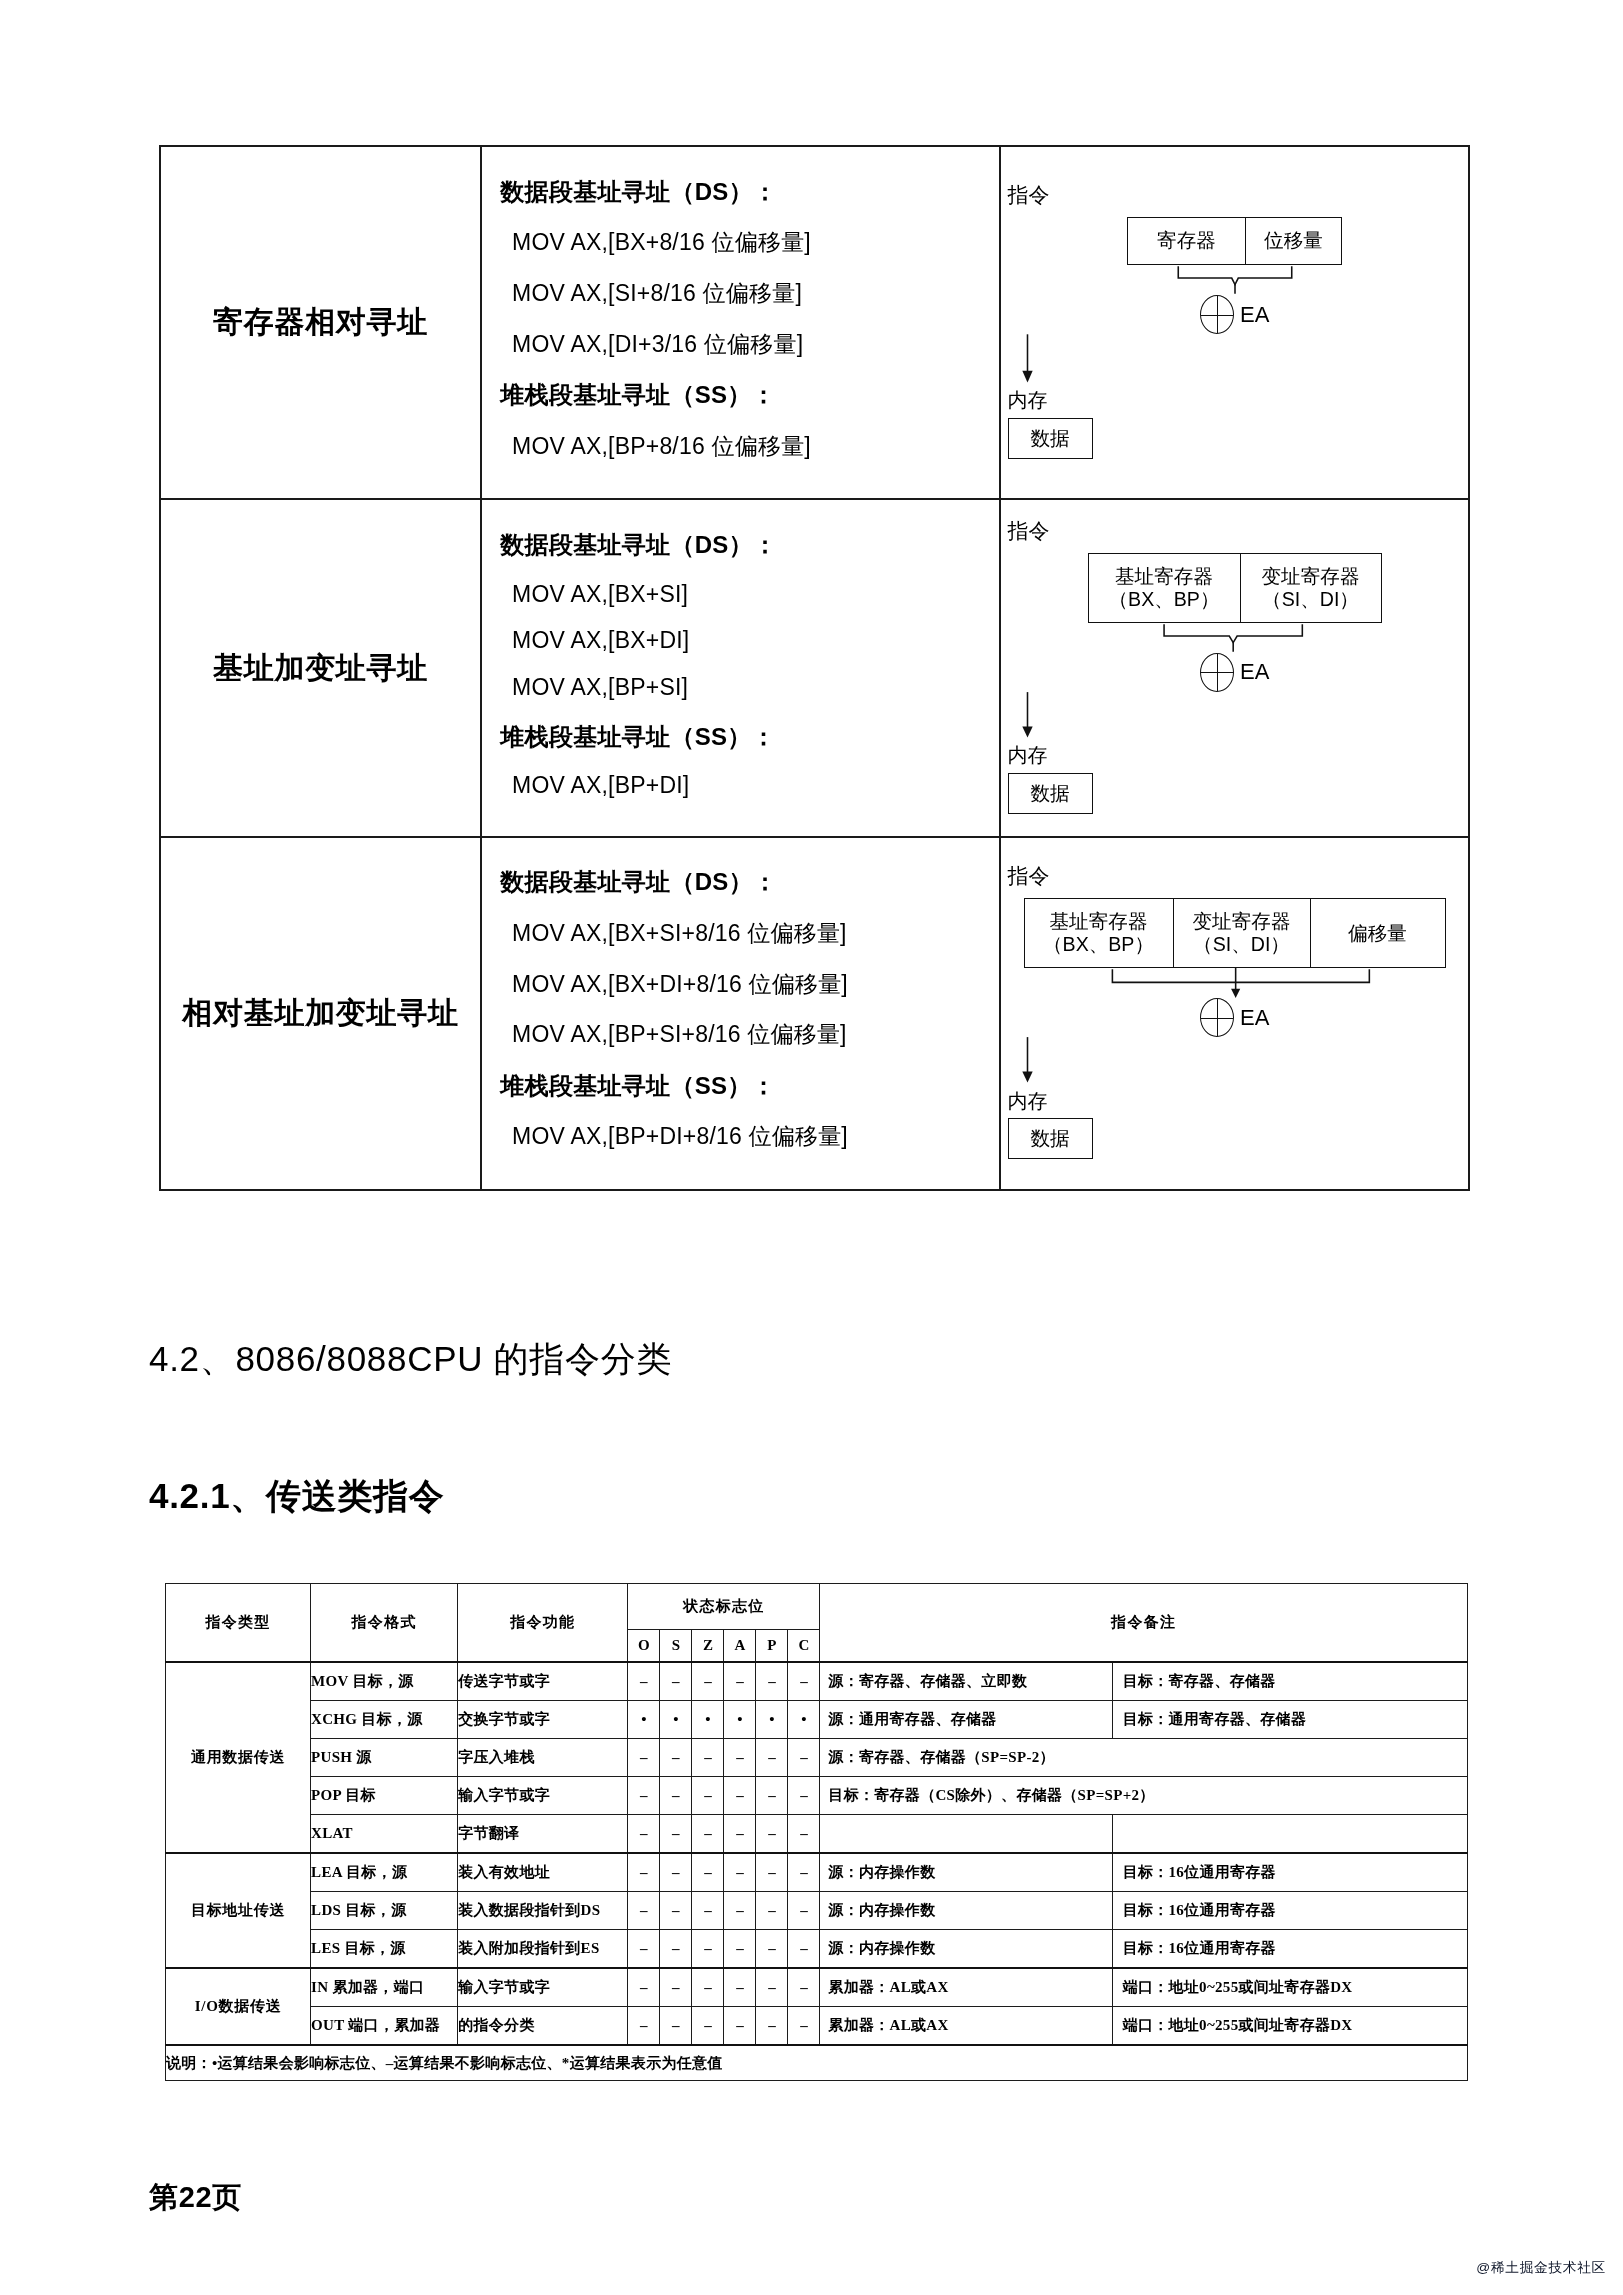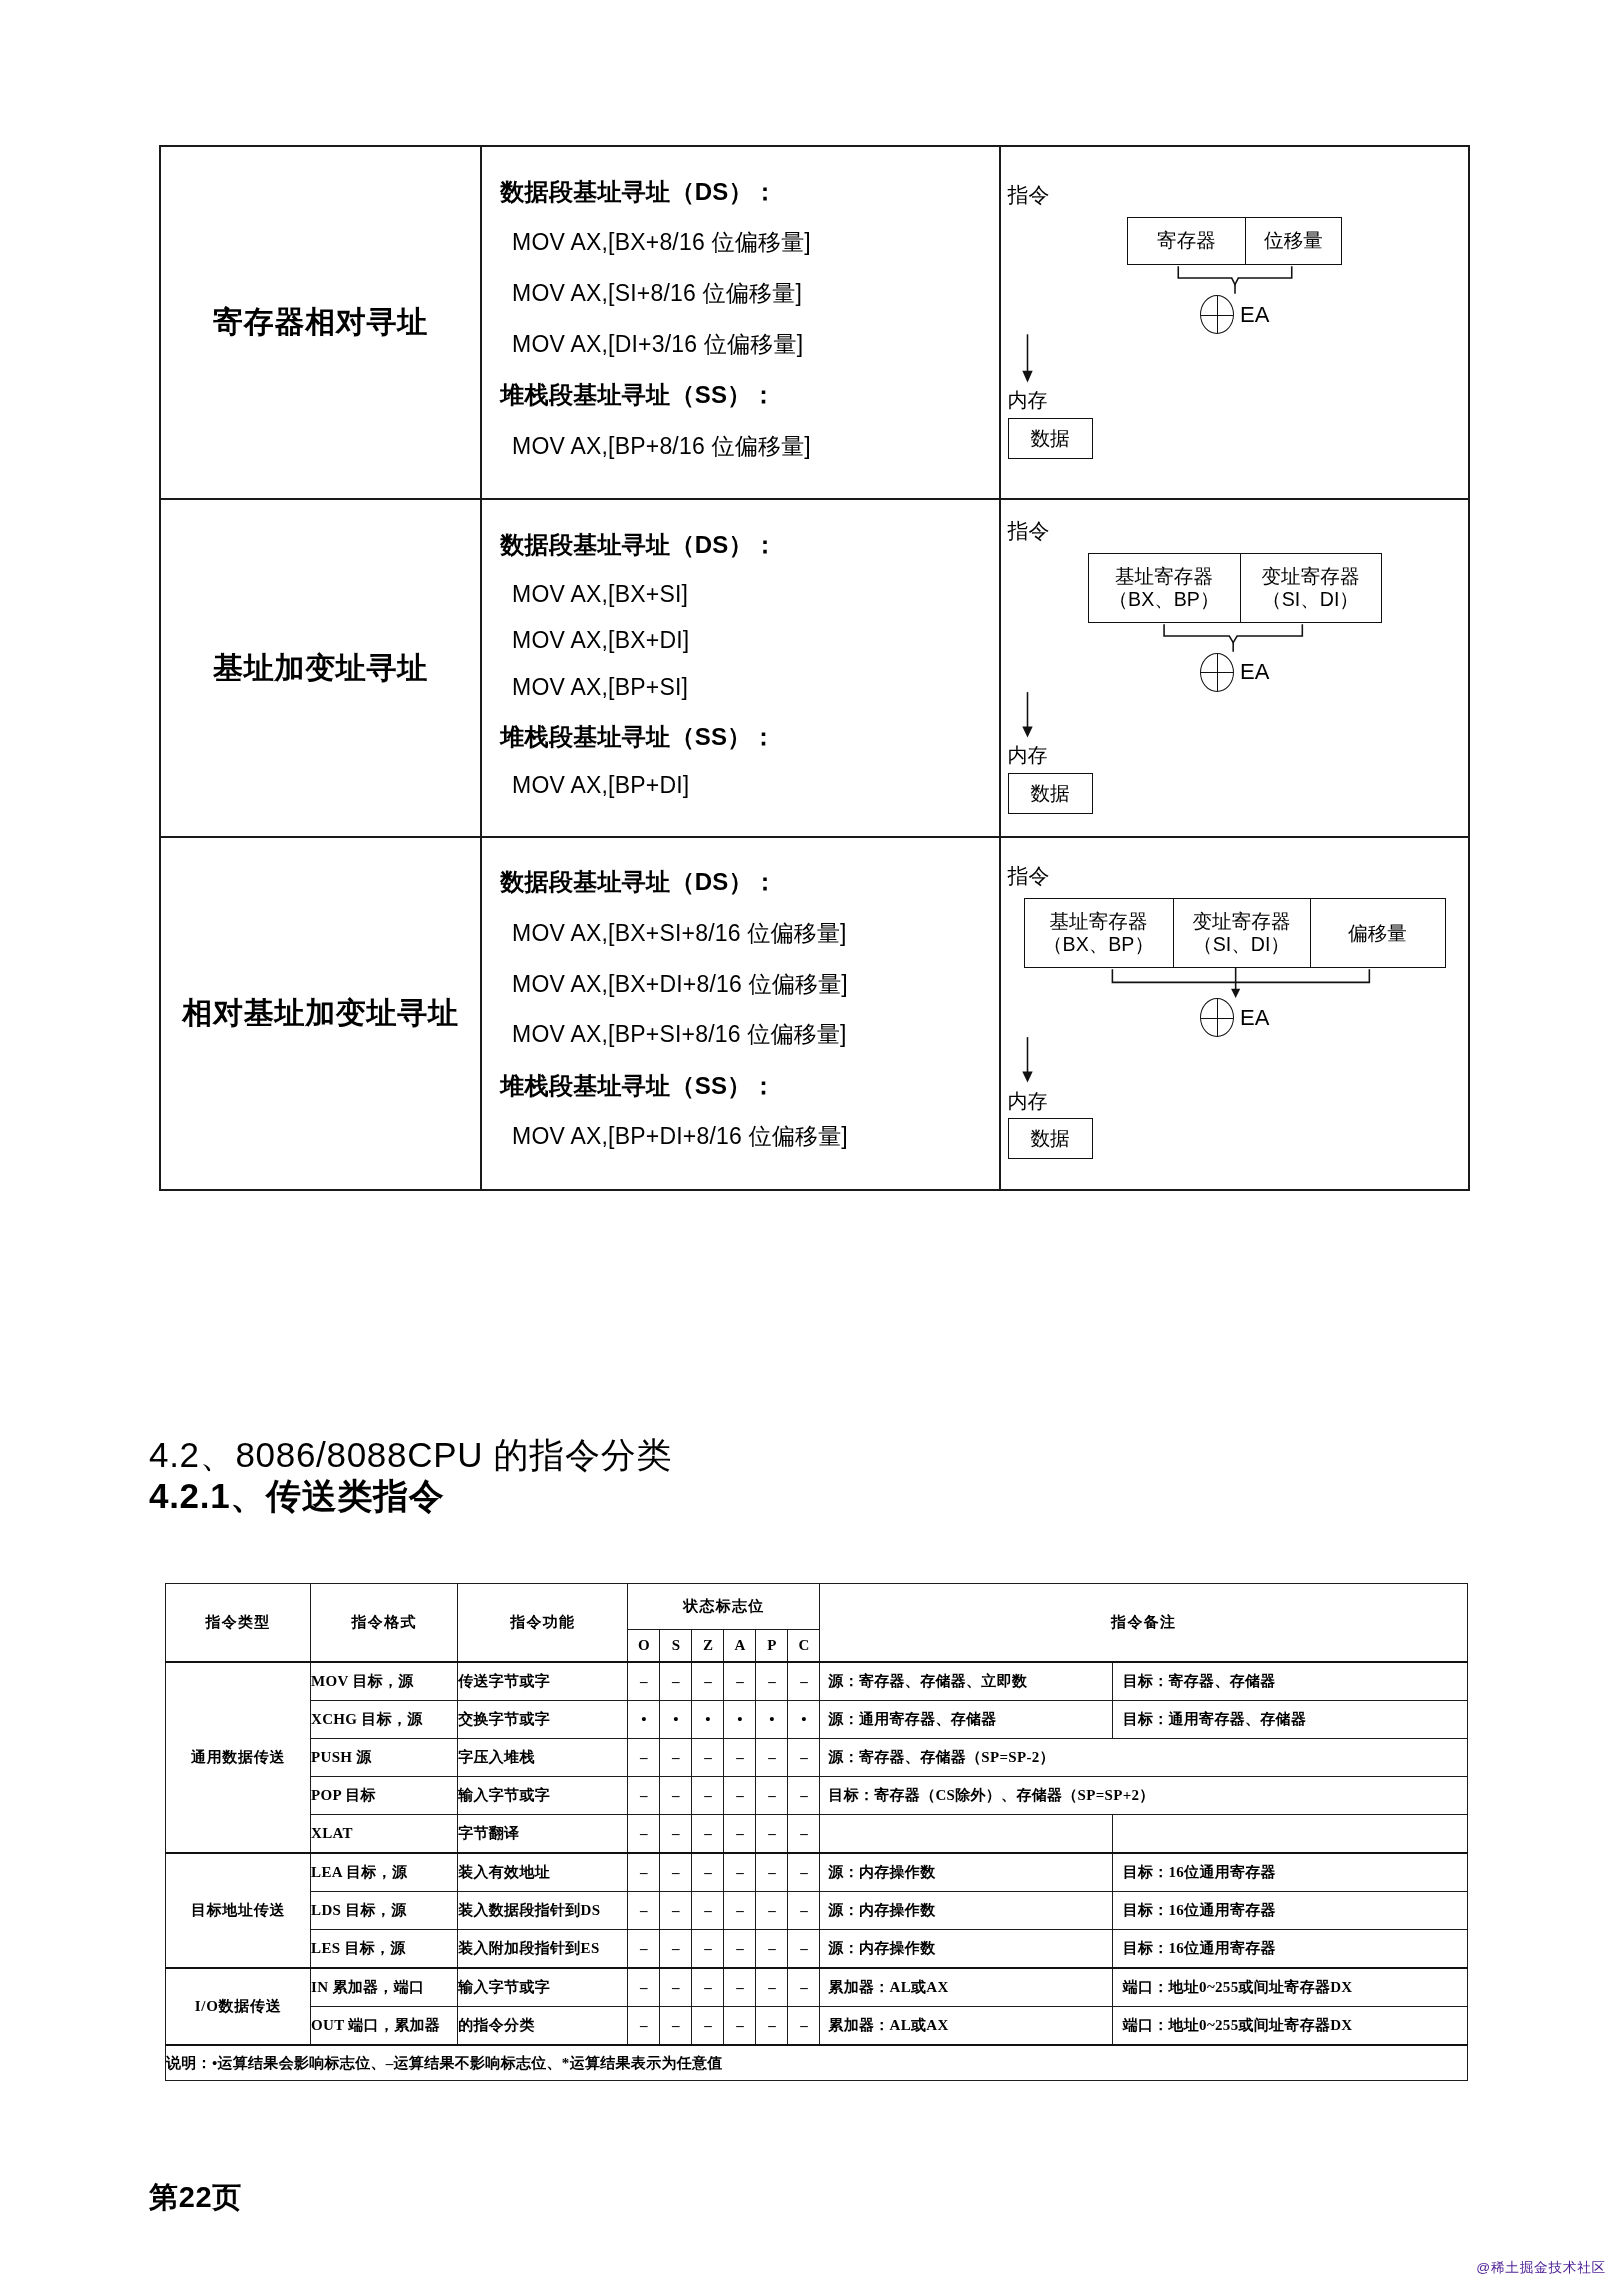--- a/index.html
+++ b/index.html
@@ -247,21 +247,21 @@
     top: 2178px;
     font-size: 29px;
     font-weight: bold;
     letter-spacing: 0.7px;
   }
   .watermark {
     position: absolute;
     right: 17px;
     top: 2259px;
     font-size: 13.7px;
-    color: #4c1d95;
+    color: #0f172a;
     letter-spacing: 0.7px;
   }
 </style>
 </head>
 <body>
 
 <div class="page">
 
   <table class="addr-table">
     <colgroup>
@@ -398,21 +398,21 @@
           </svg>
         </div>
         <div class="mem-label">内存</div>
         <div class="data-box">数据</div>
       </td>
     </tr>
 
     </tbody>
   </table>
 
-  <div class="h2" style="top:1432px">4.2、8086/8088CPU 的指令分类</div>
+  <div class="h2" style="top:1336px">4.2、8086/8088CPU 的指令分类</div>
   <div class="h3" style="top:1473px">4.2.1、传送类指令</div>
 
   <table class="inst-table">
     <colgroup>
       <col class="c-type">
         <col class="c-fmt">
         <col class="c-func">
       <col class="c-flag">
         <col class="c-flag">
         <col class="c-flag">

